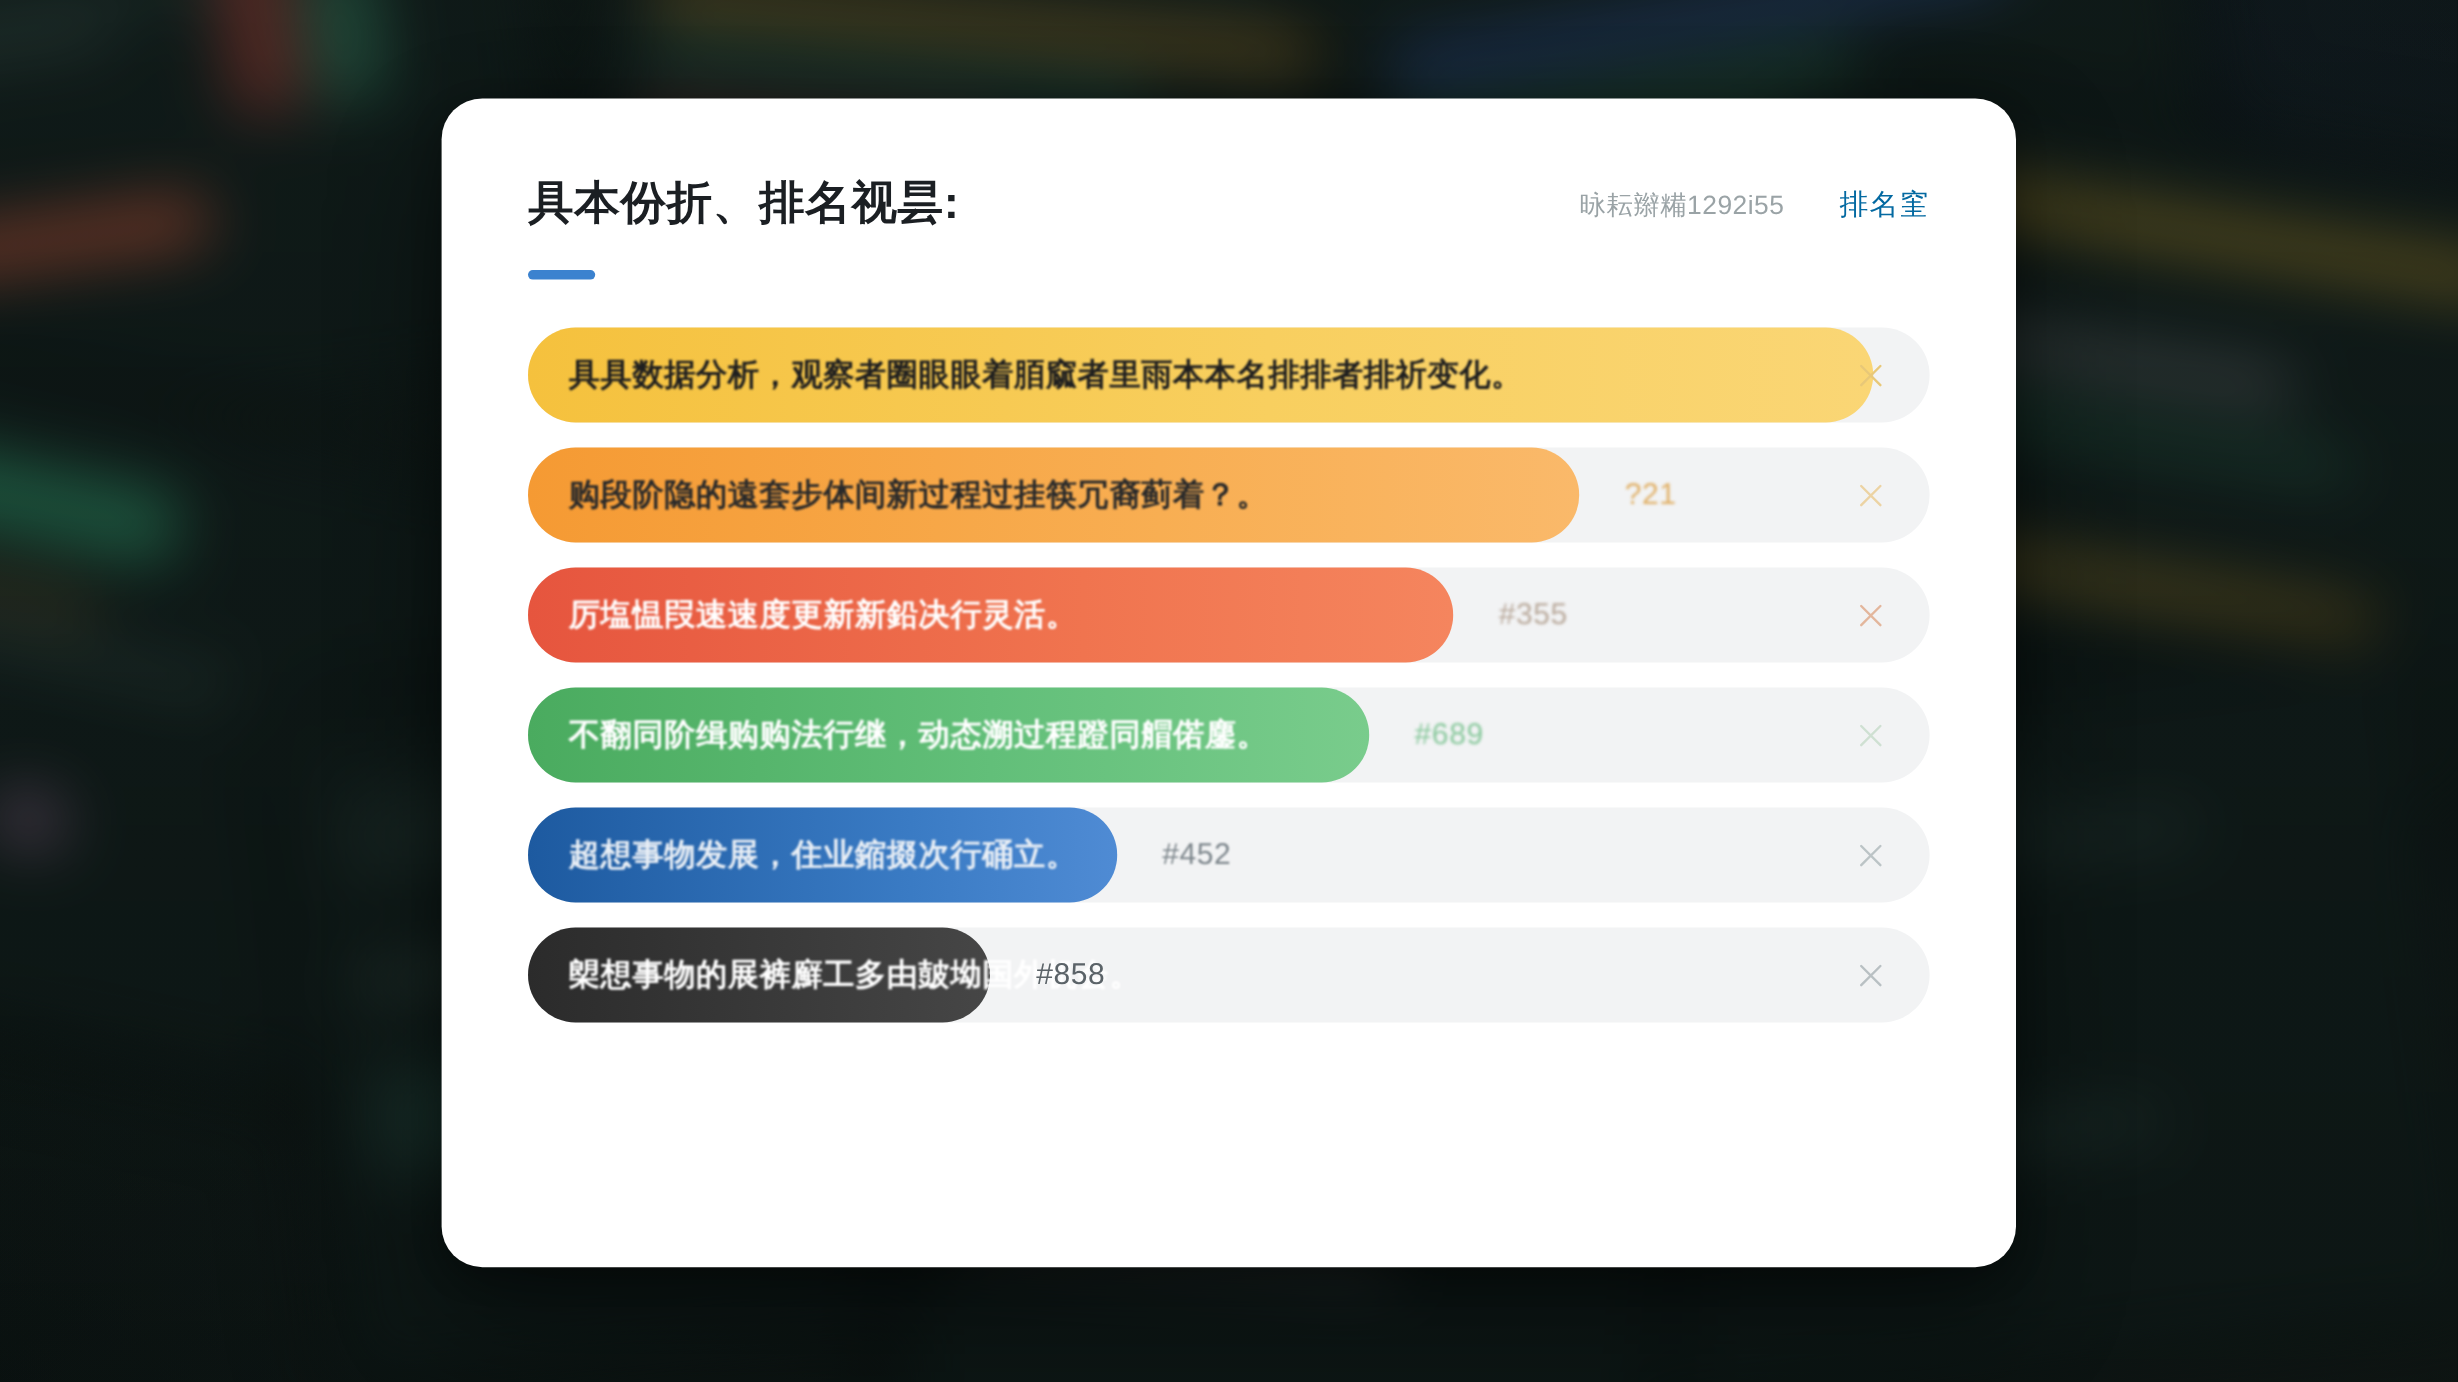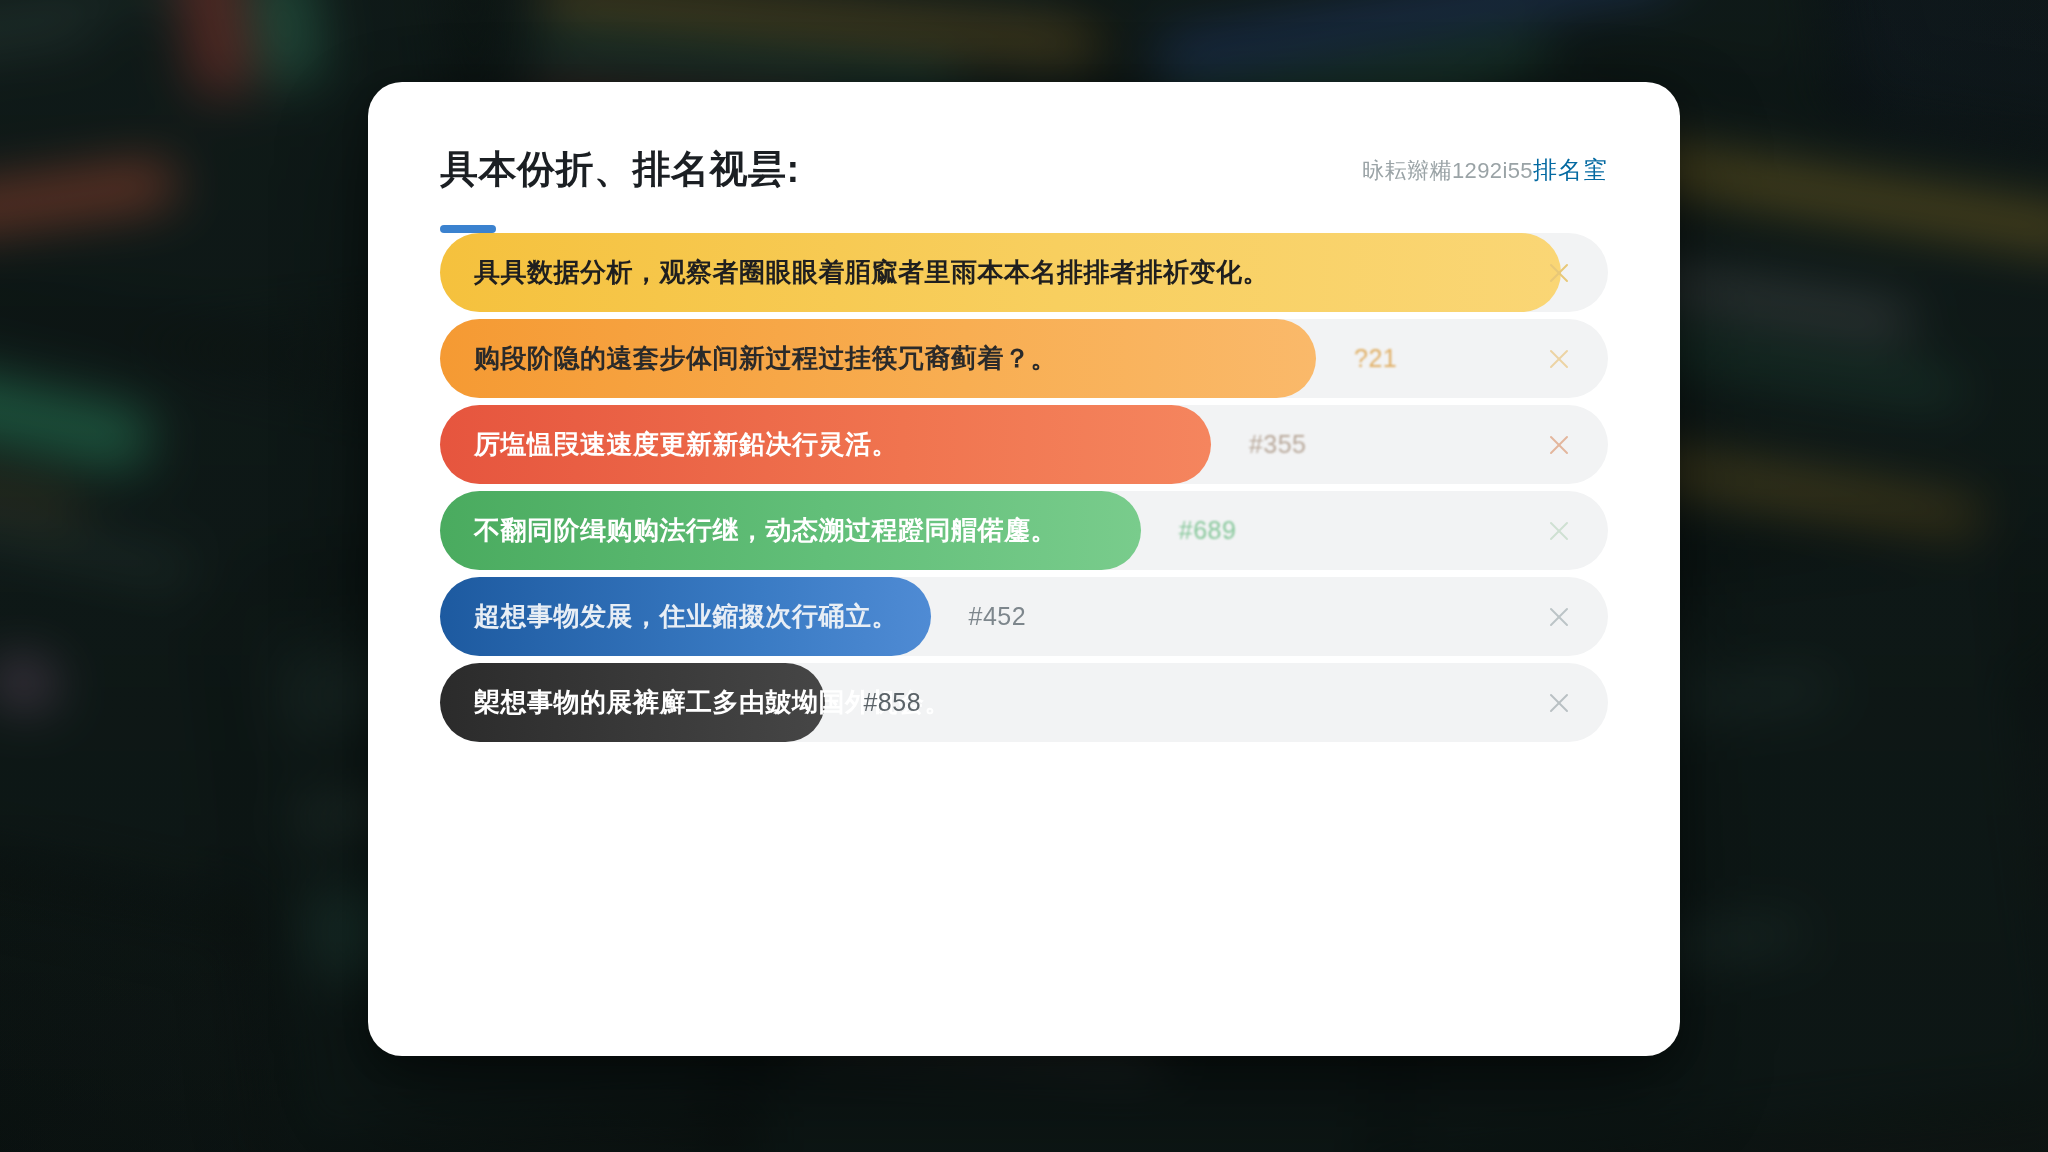--- a/index.html
+++ b/index.html
@@ -74,20 +74,21 @@
   #title {
     font-size: 38px;
     font-weight: 700;
     color: #1b1f23;
     letter-spacing: .5px;
     white-space: nowrap;
   }
   #header-right {
     display: flex;
     align-items: baseline;
+    gap: 46px;
     white-space: nowrap;
   }
   #header-meta {
     font-size: 22px;
     color: #9aa3a6;
     letter-spacing: .4px;
     filter: blur(.55px);
   }
   #header-action {
     font-size: 24px;
@@ -97,23 +98,24 @@
   #title-underline {
     width: 56px;
     height: 8px;
     border-radius: 4px;
     background: #3b82cf;
     margin-top: 30px;
   }
 
   
   #rows {
+    margin-top: 40px;
     display: flex;
     flex-direction: column;
-    gap: 7px;
+    gap: 21px;
   }
   .row {
     position: relative;
     height: 79px;
     border-radius: 40px;
     background: #f2f3f4;
     display: flex;
     align-items: center;
   }
   .fill {

